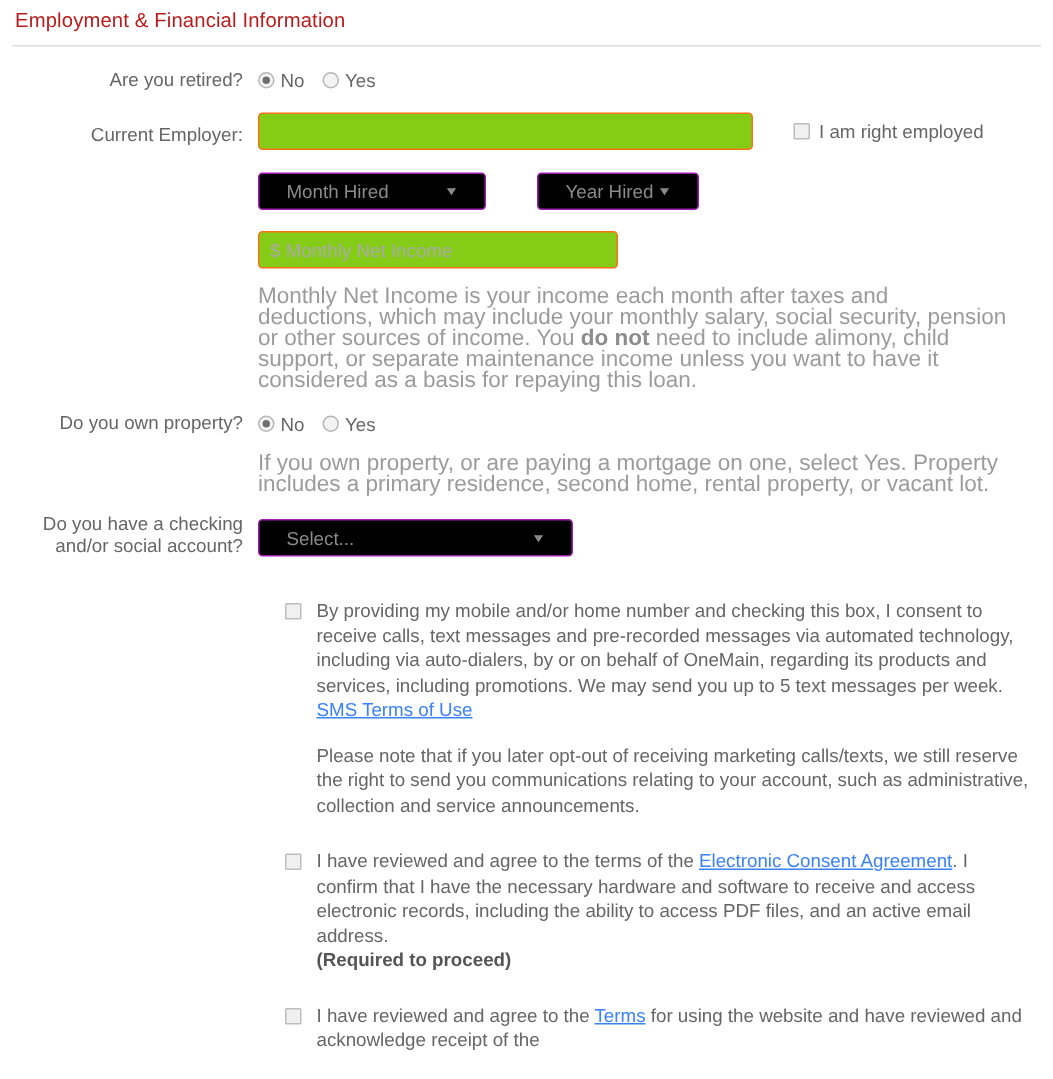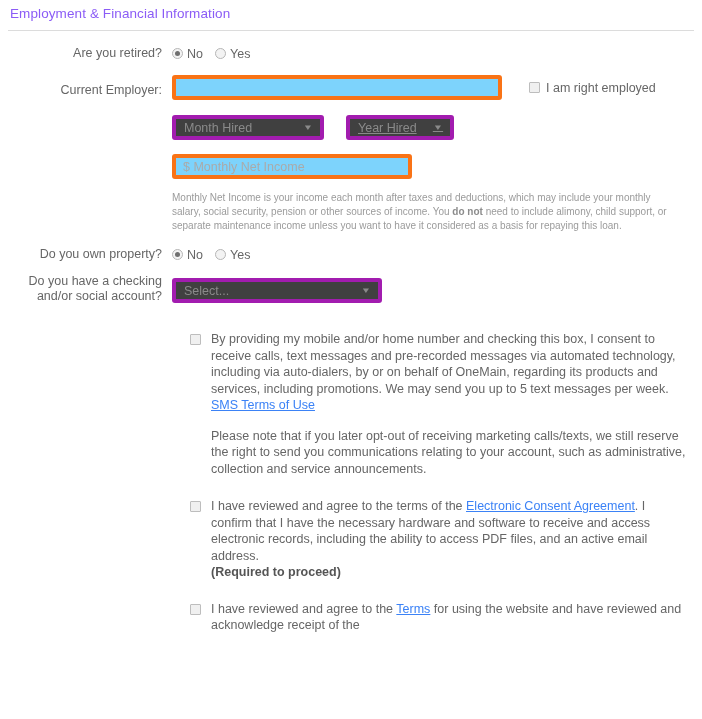--- a/index.html
+++ b/index.html
@@ -19,21 +19,21 @@
     position: relative;
     width: 702px;
     height: 719px;
     box-sizing: border-box;
   }
 
   
   .section-header {
     padding: 5px 0 0 10px;
     font-size: 13.5px;
-    color: #8b5cf6;
+    color: #b91c1c;
     letter-spacing: 0.1px;
     line-height: 18px;
   }
   .header-rule {
     margin: 7px 8px 0 8px;
     height: 1px;
     background: #dcdcdc;
   }
 
   
@@ -89,44 +89,44 @@
     top: 2px;
     width: 5px;
     height: 5px;
     border-radius: 50%;
     background: #6f6f6f;
   }
 
   
   .text-input {
     height: 25px;
-    border: 4px solid #f97316;
+    border: 1px solid #f97316;
     border-radius: 3px;
-    background: #7dd3fc;
+    background: #84cc16;
     box-sizing: border-box;
     font-family: "Liberation Sans", sans-serif;
     font-size: 12.5px;
     color: #444;
     padding: 0 7px;
     outline: none;
   }
   .text-input::placeholder { color: #aaaaaa; }
   #employer-input { width: 330px; }
   #income-input { width: 240px; }
 
   .select-box {
     height: 25px;
-    border: 4px solid #a21caf;
+    border: 1px solid #a21caf;
     border-radius: 3px;
-    background: #404040;
+    background: #000000;
     box-sizing: border-box;
     display: flex;
     align-items: center;
     justify-content: space-between;
-    padding: 0 8px;
+    padding: 0 18px;
     font-size: 12.5px;
     color: #8a8a8a;
     cursor: default;
   }
   #month-select { width: 152px; }
   #year-select  { width: 108px; }
   #account-select { width: 210px; }
   .caret {
     font-size: 8px;
     color: #8a8a8a;
@@ -150,21 +150,21 @@
     align-items: center;
     gap: 6px;
     font-size: 12.5px;
     color: #666666;
     margin-left: 27px;
     white-space: nowrap;
   }
 
   
   .help-text {
-    font-size: 10px;
+    font-size: 15px;
     color: #9b9b9b;
     line-height: 14px;
     max-width: 500px;
   }
   .help-text b { color: #8c8c8c; font-weight: bold; }
 
   
   .consent-area {
     margin-left: 190px;
     width: 497px;
@@ -227,21 +227,21 @@
     </div>
   </div>
 
   <div class="form-row" style="margin-top:15px;">
     <div class="label-col"></div>
     <div class="field-col">
       <div id="month-select" class="select-box">
         <span>Month Hired</span>
         <span class="caret">▼</span>
       </div>
-      <div id="year-select" class="select-box" style="margin-left:22px;text-decoration:underline;">
+      <div id="year-select" class="select-box" style="margin-left:34px;">
         <span>Year Hired</span>
         <span class="caret">▼</span>
       </div>
     </div>
   </div>
 
   <div class="form-row" style="margin-top:14px;">
     <div class="label-col"></div>
     <div class="field-col">
       <input id="income-input" class="text-input" type="text" placeholder="$ Monthly Net Income" style="">
@@ -264,20 +264,26 @@
           <span>No</span>
         </span>
         <span class="radio-opt" style="margin-left:6px;">
           <span class="radio"></span>
           <span>Yes</span>
         </span>
       </div>
     </div>
   </div>
 
+  <div class="form-row" style="margin-top:12px;">
+    <div class="label-col"></div>
+    <div class="field-col">
+      <div class="help-text" style="max-width:495px;">If you own property, or are paying a mortgage on one, select Yes. Property includes a primary residence, second home, rental property, or vacant lot.</div>
+    </div>
+  </div>
 
   <div class="form-row" style="margin-top:12px;">
     <div class="label-col">
       <div>Do you have a checking</div>
       <div>and/or social account?</div>
     </div>
     <div class="field-col" style="padding-top:3px;">
       <div id="account-select" class="select-box">
         <span>Select...</span>
         <span class="caret">▼</span>

